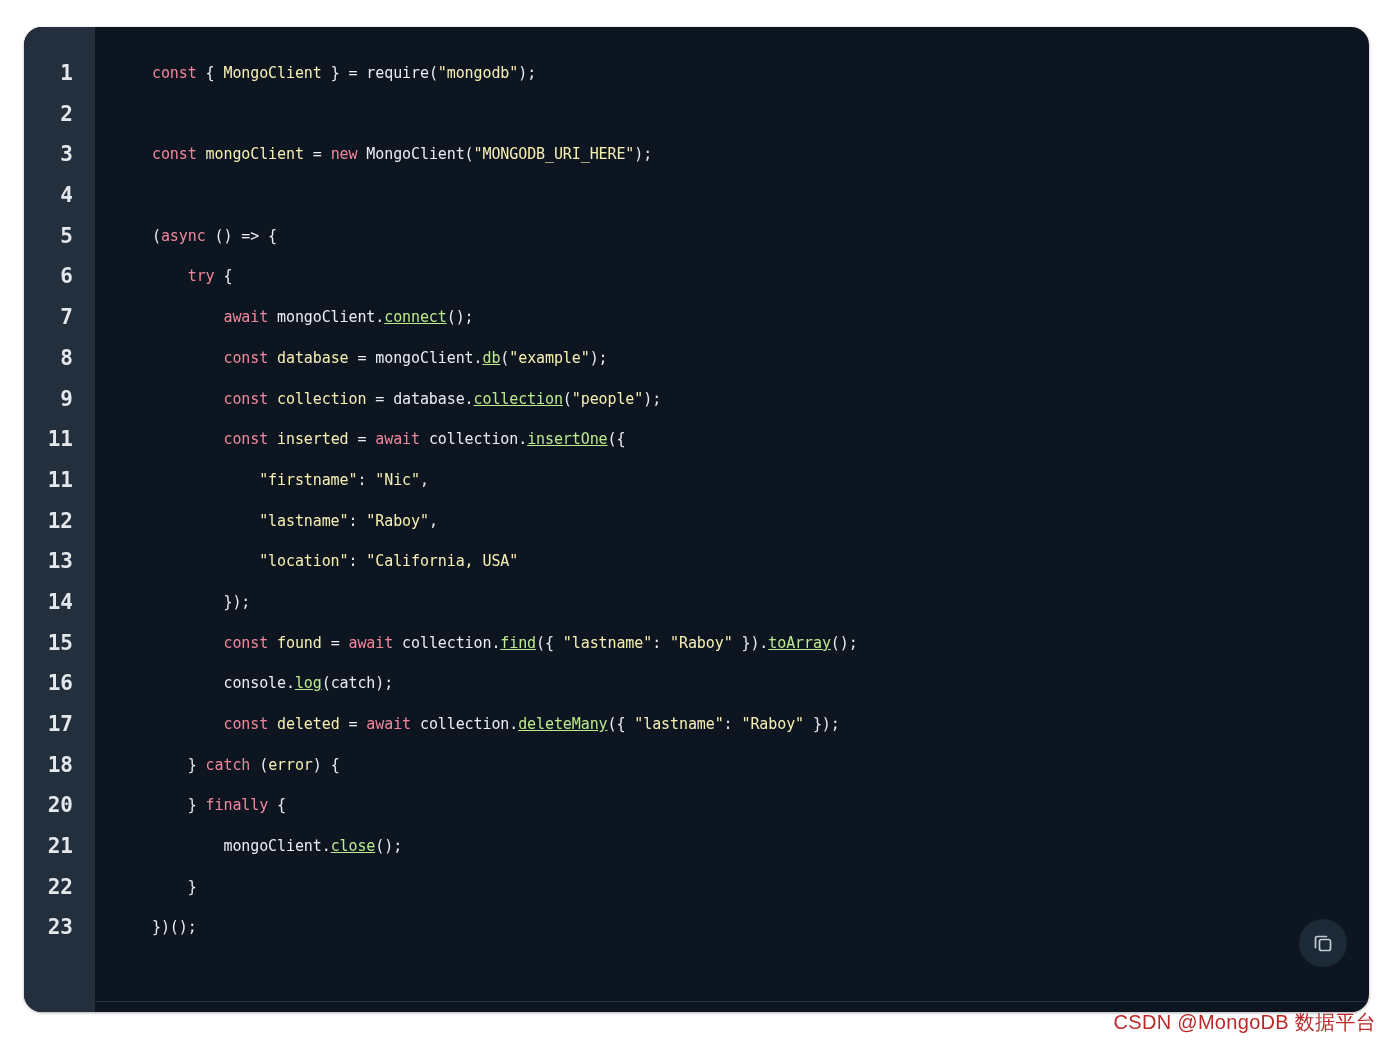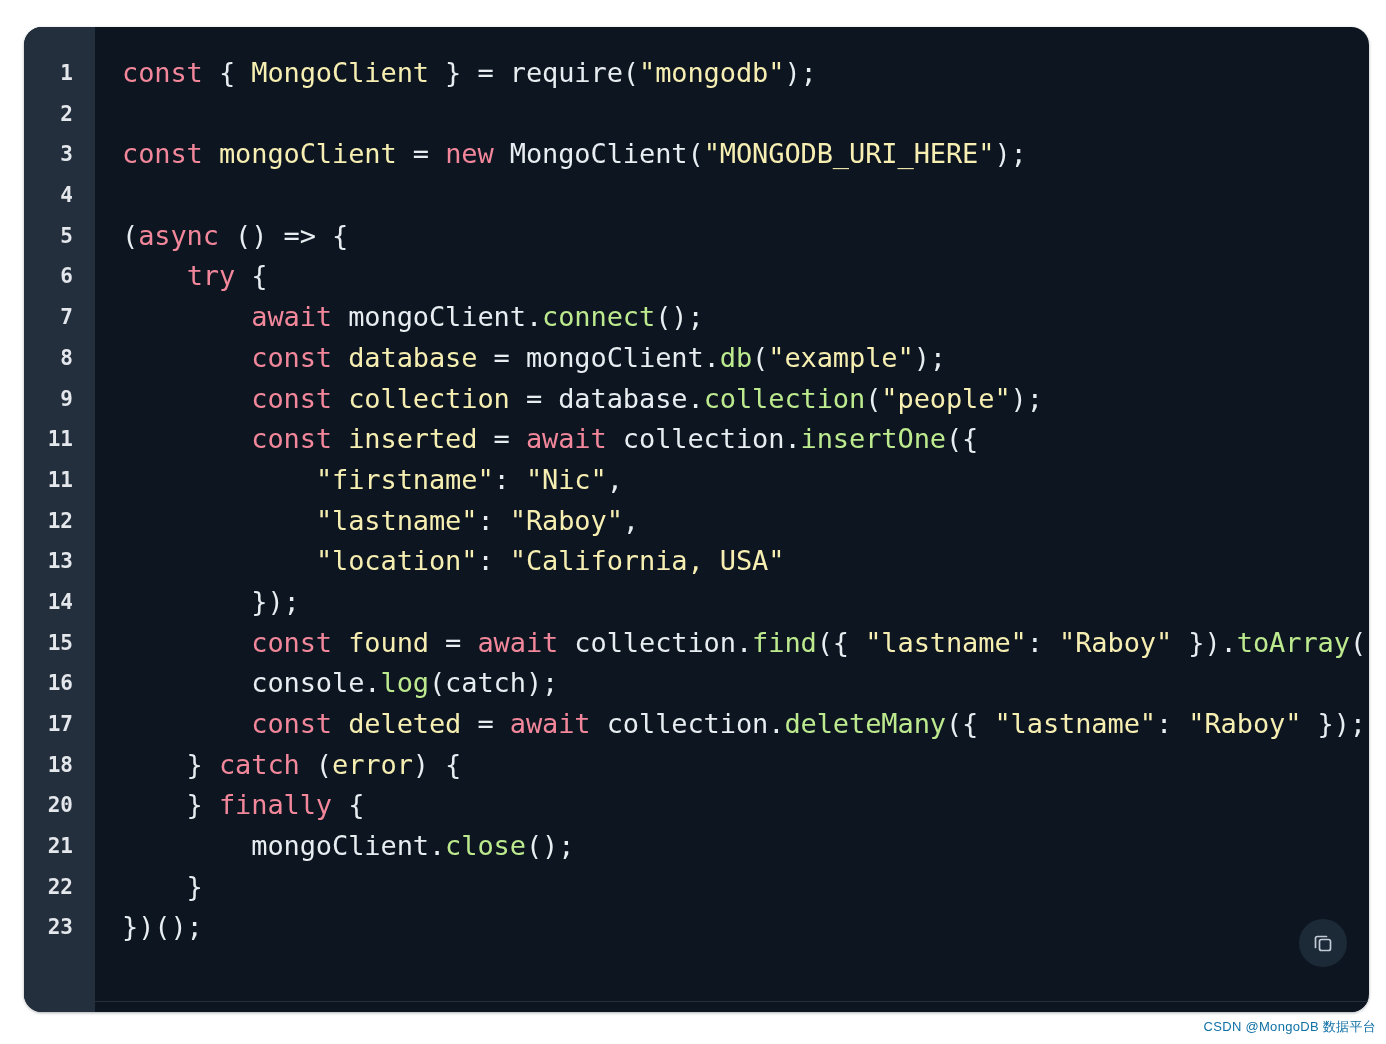--- a/index.html
+++ b/index.html
@@ -78,33 +78,33 @@
     color: #e4e7eb;
     font-size: 21px;
     font-family: "DejaVu Sans Mono", monospace;
     font-weight: 700;
     letter-spacing: 0px;
     user-select: none;
   }
 
   .codetext {
     flex: 1 1 auto;
-    padding-left: 27px;
-    font-size: 27px;
+    padding-left: 57px;
+    font-size: 15px;
     font-family: "DejaVu Sans Mono", monospace;
     color: #e8edf2;
     letter-spacing: -0.1px;
     white-space: pre;
   }
 
   
   .k  { color: #f2879b; }   
   .v  { color: #f7efb2; }   
   .s  { color: #f7efb2; }   
-  .f  { color: #bdea8e; }   
+  .f  { color: #bdea8e; text-decoration: underline; }   
   .p  { color: #e8edf2; }   
 
   
   .copy-btn {
     position: absolute;
     right: 22px;
     bottom: 45px;
     width: 48px;
     height: 48px;
     border-radius: 50%;
@@ -126,22 +126,22 @@
     background: #0d1620;
     border-top: 1px solid #26303c;
   }
 
   
   .watermark {
     position: absolute;
     right: 10px;
     bottom: 8px;
     font-family: "Liberation Sans", sans-serif;
-    font-size: 13px;
-    color: #0369a1;
+    font-size: 20px;
+    color: #b91c1c;
     letter-spacing: 0.3px;
     white-space: nowrap;
     opacity: 0.95;
     text-align: center;
   }
 </style>
 </head>
 <body>
 
 <div id="stage">

